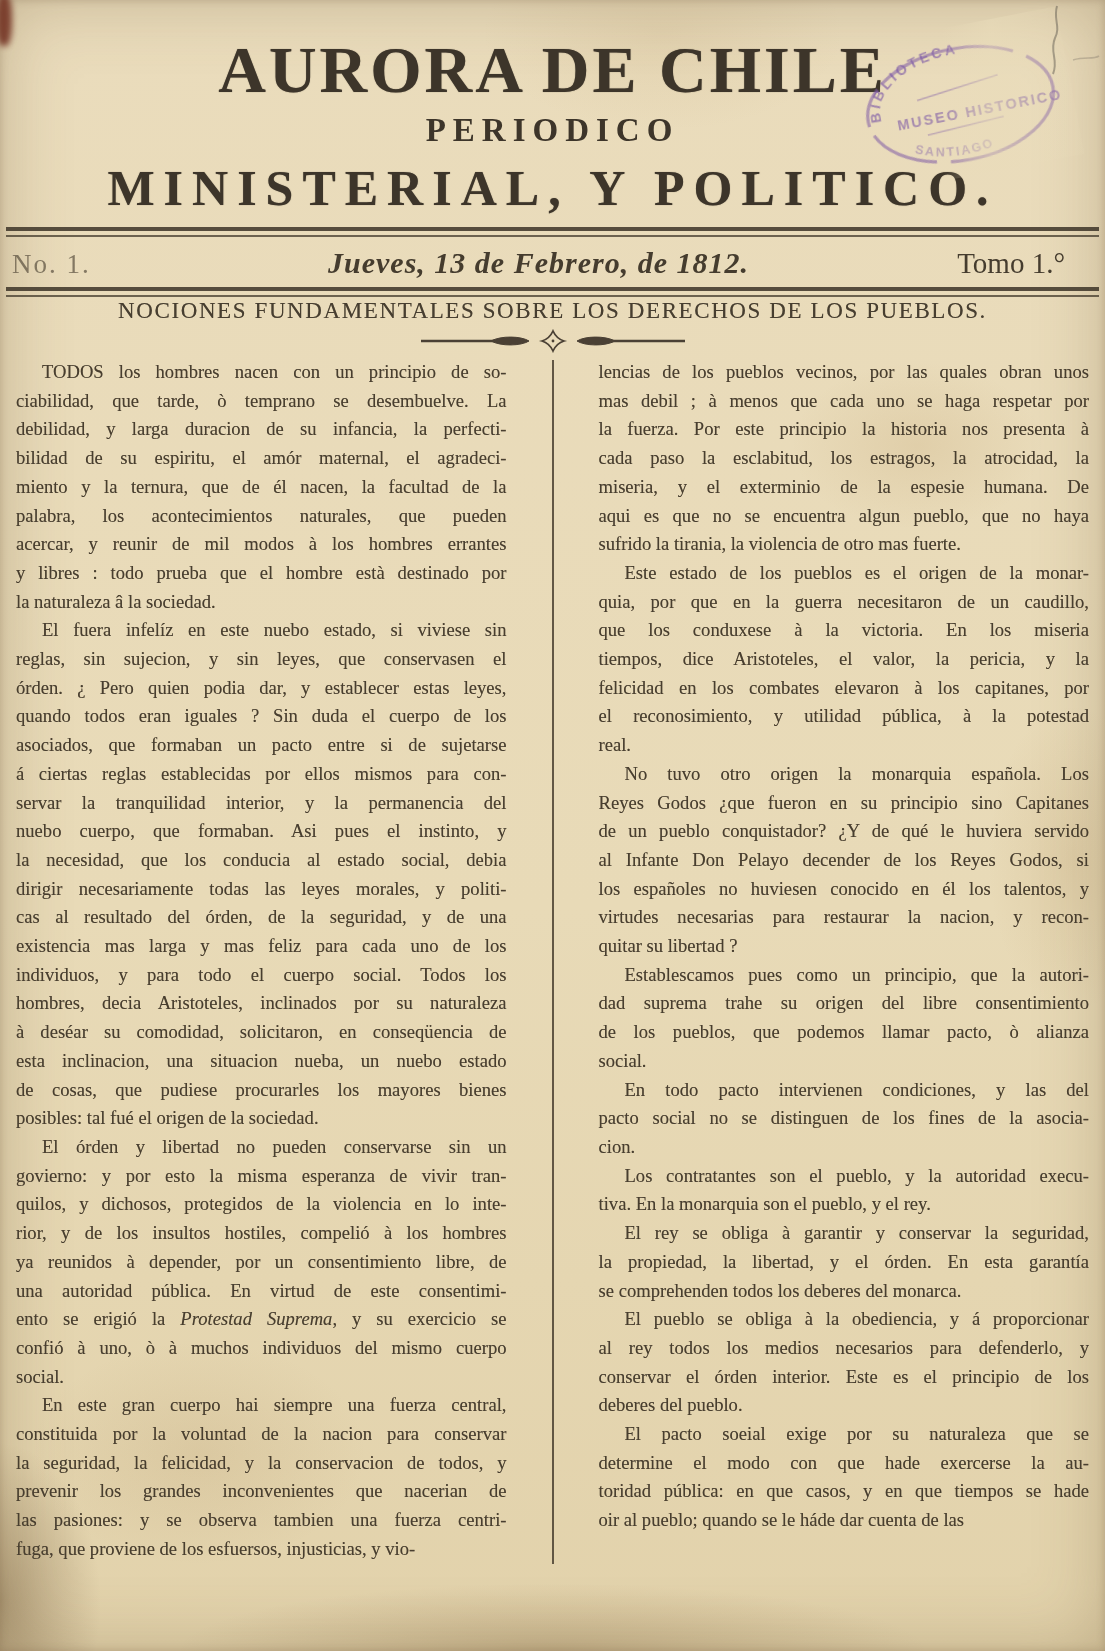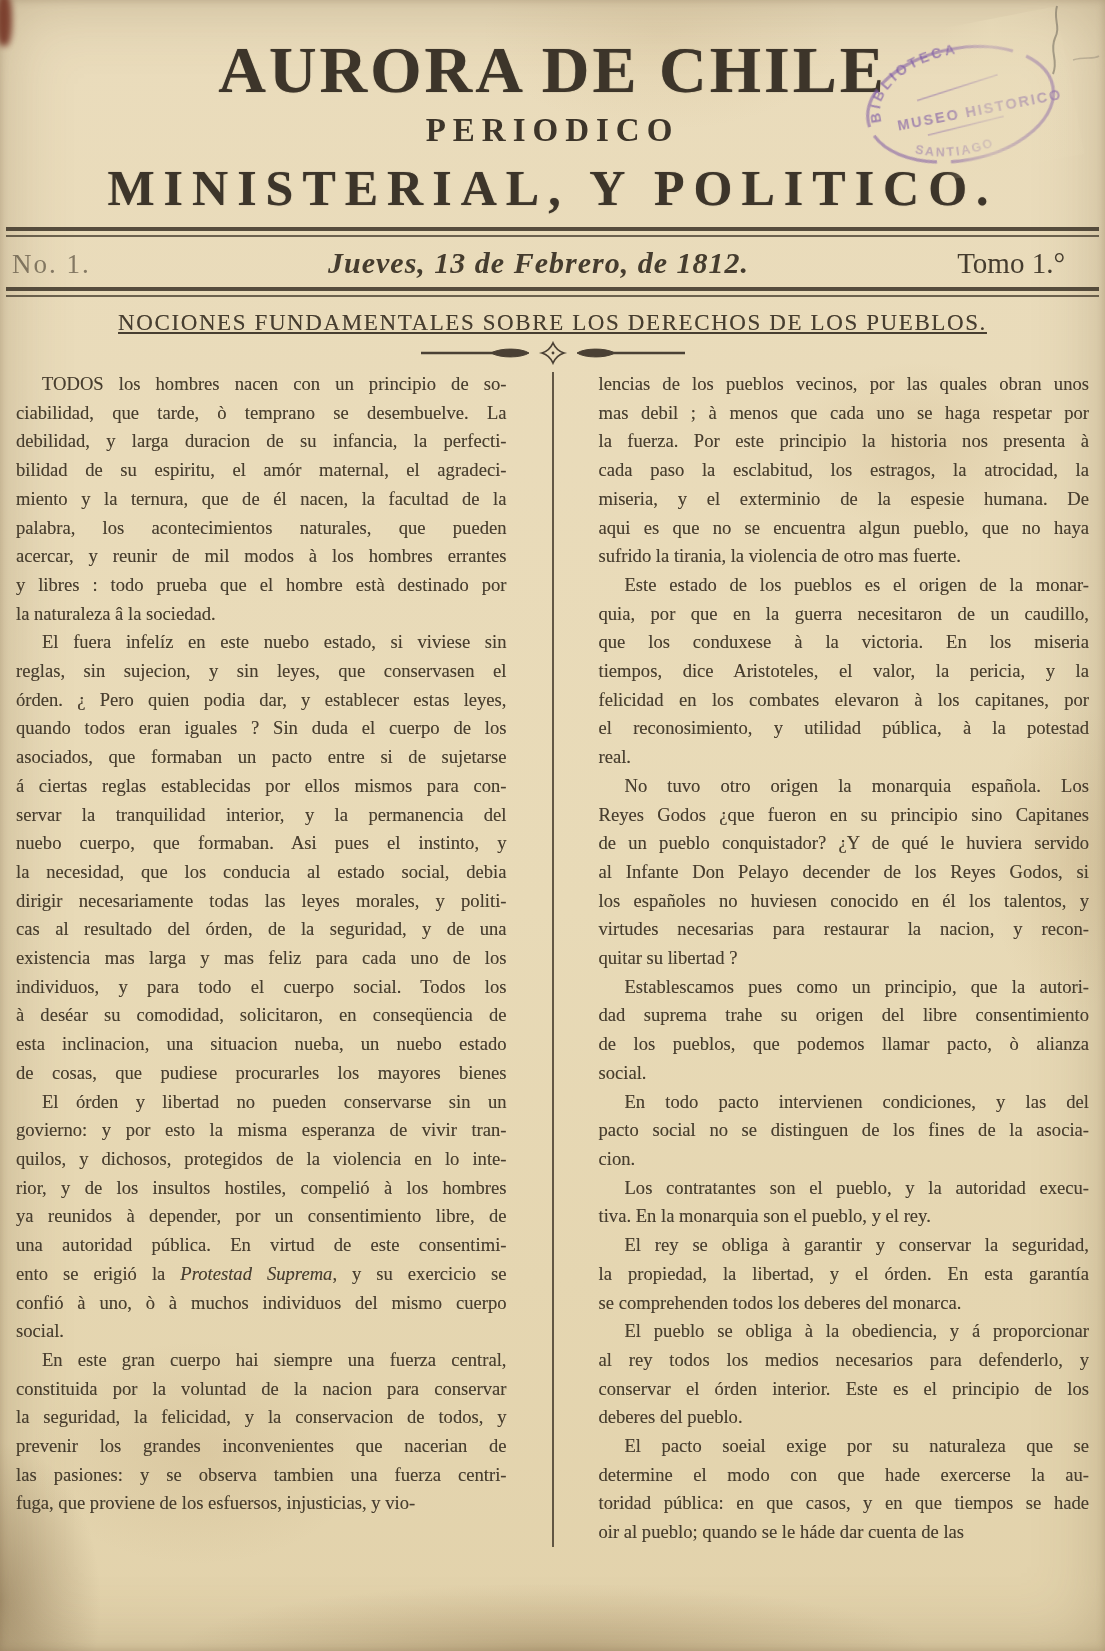--- a/index.html
+++ b/index.html
@@ -31,21 +31,21 @@
   .rule{margin:10px 6px 0 6px;height:4px;
     border-top:4px solid rgba(66,57,44,.88);
     border-bottom:2px solid rgba(66,57,44,.75);}
   .rule.r2{margin-top:0;}
   .issue-line{display:flex;align-items:baseline;padding:9px 12px 7px 12px;border-radius:24px;}
   .issue-no{width:210px;font-size:27px;color:rgba(70,60,45,.62);letter-spacing:2px;}
   .issue-date{flex:1;text-align:center;font-style:italic;font-weight:bold;
     font-size:30px;letter-spacing:1px;color:#453c2e;}
   .issue-tomo{width:210px;text-align:right;font-size:29px;color:#453c2e;padding-right:28px;}
   .article-heading{text-align:center;font-size:23px;letter-spacing:1.6px;
-    margin-top:13px;color:#473e30;text-shadow:0 0 .5px rgba(71,62,48,.5);text-decoration:underline;}
+    margin-top:1px;color:#473e30;text-shadow:0 0 .5px rgba(71,62,48,.5);}
   .ornament{text-align:center;margin-top:5px;height:24px;}
   .columns{display:flex;padding:0 8px;margin-top:5px;gap:36px;}
   .col{flex:1;padding:0 8px;min-width:0;}
   .col-divider{width:2px;background:rgba(74,63,48,.85);margin:2px 1px 0 1px;}
   .tline{font-size:18.6px;line-height:28.7px;text-align:justify;text-align-last:justify;
     text-shadow:0 0 .6px rgba(72,62,47,.45);}
   .tline.last{text-align-last:left;}
   .tline.indent{text-indent:26px;}
   .stamp{position:absolute;left:852px;top:26px;width:220px;height:150px;
     transform:rotate(-11deg);filter:blur(.3px);}
@@ -131,23 +131,25 @@
         <div class="tline"><span>quando todos eran iguales ?  Sin duda el cuerpo de los</span></div>
         <div class="tline"><span>asociados, que formaban un pacto entre si de sujetarse</span></div>
         <div class="tline"><span>á ciertas reglas establecidas por ellos mismos para con-</span></div>
         <div class="tline"><span>servar la tranquilidad interior, y la permanencia del</span></div>
         <div class="tline"><span>nuebo cuerpo, que formaban.  Asi pues el instinto, y</span></div>
         <div class="tline"><span>la necesidad, que los conducia al estado social, debia</span></div>
         <div class="tline"><span>dirigir necesariamente todas las leyes morales, y politi-</span></div>
         <div class="tline"><span>cas al resultado del órden, de la seguridad, y de una</span></div>
         <div class="tline"><span>existencia mas larga y mas feliz para cada uno de los</span></div>
         <div class="tline"><span>individuos, y para todo el cuerpo social.  Todos los</span></div>
+        <div class="tline"><span>hombres, decia Aristoteles, inclinados por su naturaleza</span></div>
         <div class="tline"><span>à deséar su comodidad, solicitaron, en conseqüencia de</span></div>
         <div class="tline"><span>esta inclinacion, una situacion nueba, un nuebo estado</span></div>
         <div class="tline"><span>de cosas, que pudiese procurarles los mayores bienes</span></div>
+        <div class="tline last"><span>posibles:  tal fué el origen de la sociedad.</span></div>
         <div class="tline indent"><span>El órden y libertad no pueden conservarse sin un</span></div>
         <div class="tline"><span>govierno: y por esto la misma esperanza de vivir tran-</span></div>
         <div class="tline"><span>quilos, y dichosos, protegidos de la violencia en lo inte-</span></div>
         <div class="tline"><span>rior, y de los insultos hostiles, compelió à los hombres</span></div>
         <div class="tline"><span>ya reunidos à depender, por un consentimiento libre, de</span></div>
         <div class="tline"><span>una autoridad pública.  En virtud de este consentimi-</span></div>
         <div class="tline"><span>ento se erigió la </span><i>Protestad Suprema</i><span>, y su exercicio se</span></div>
         <div class="tline"><span>confió à uno, ò à muchos individuos del mismo cuerpo</span></div>
         <div class="tline last"><span>social.</span></div>
         <div class="tline indent"><span>En este gran cuerpo hai siempre una fuerza central,</span></div>

